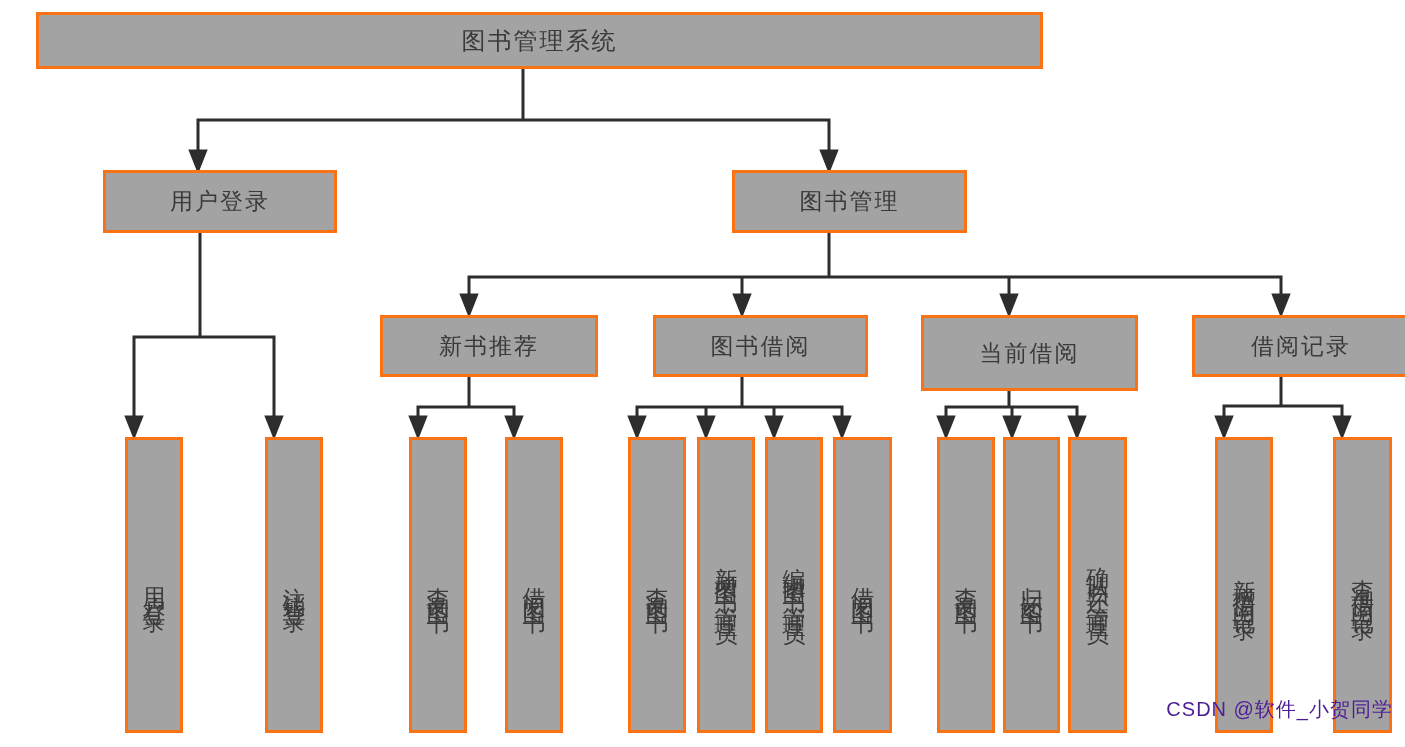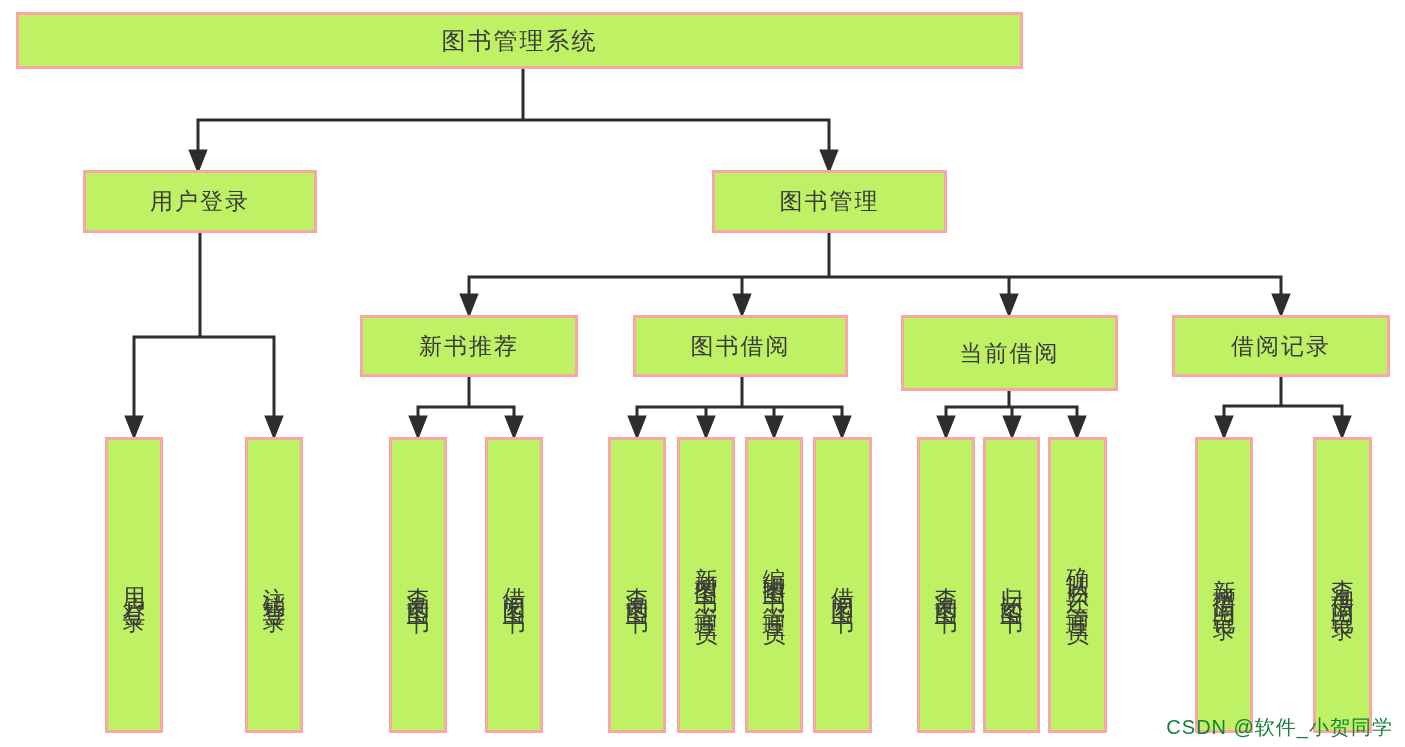--- a/index.html
+++ b/index.html
@@ -7,40 +7,41 @@
     position:relative;
     width:1405px;height:747px;
     background:#ffffff;
     font-family:"Liberation Sans","DejaVu Sans",sans-serif;
     overflow:hidden;
   }
   #connectors{position:absolute;left:0;top:0;z-index:1;}
   .box{
     position:absolute;
     box-sizing:border-box;
-    border:3px solid #fca5a5;
-    background:#bef264;
+    border:3px solid #f97316;
+    background:#a3a3a3;
     display:flex;align-items:center;justify-content:center;
     color:#3a3a3a;
     z-index:2;
     font-size:23px;
     line-height:1;
+    margin-left:20px;
   }
   .hlabel{letter-spacing:2px;white-space:nowrap;}
   .root{font-size:24px;}
   .vbox .vlabel{
     writing-mode:vertical-rl;
     text-orientation:mixed;
     letter-spacing:8px;
     font-size:23px;
   }
   .watermark{
     position:absolute;
-    right:12px;bottom:6px;
-    color:#15803d;
+    right:12px;bottom:24px;
+    color:#4c1d95;
     font-size:20px;
     letter-spacing:1px;
     z-index:3;
     white-space:nowrap;
   }
 </style>
 </head>
 <body>
 
 <div id="canvas">

